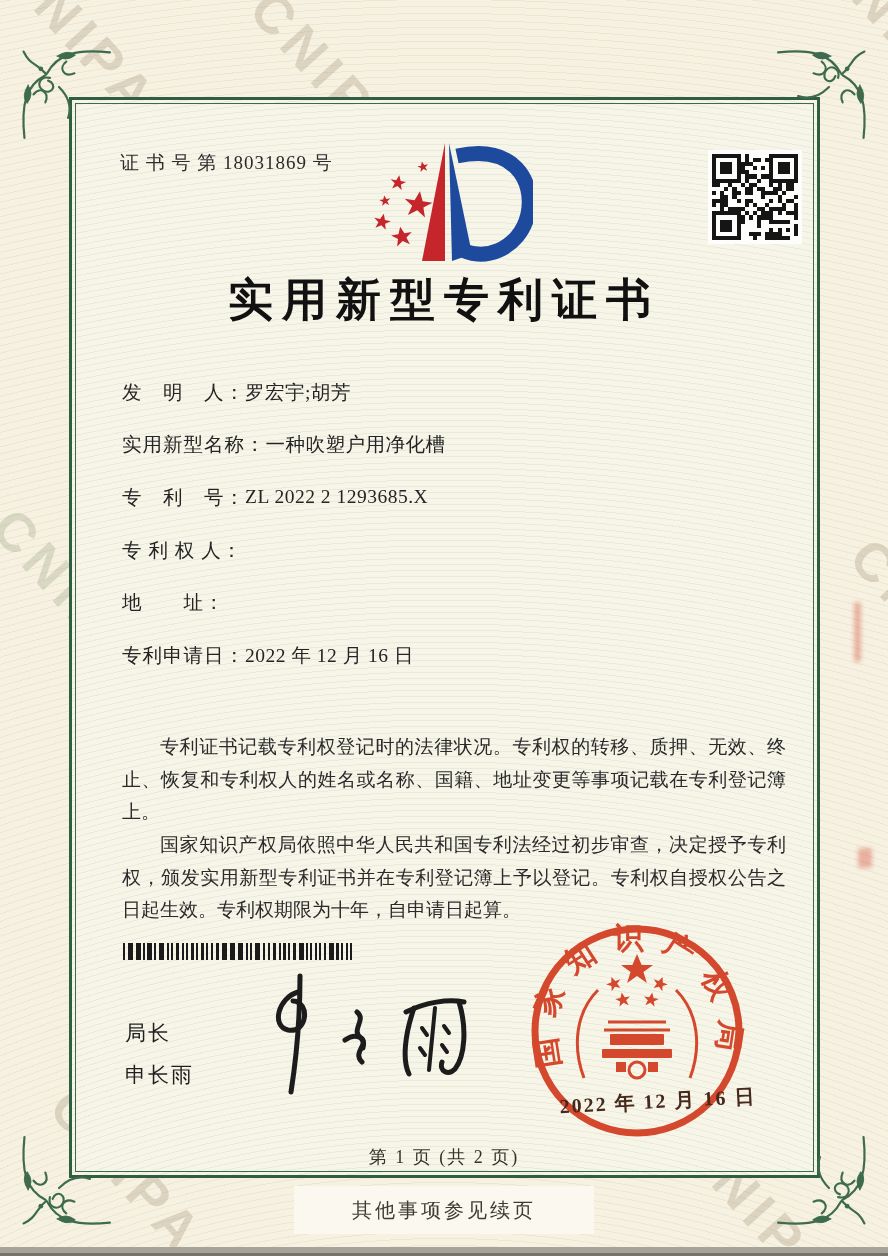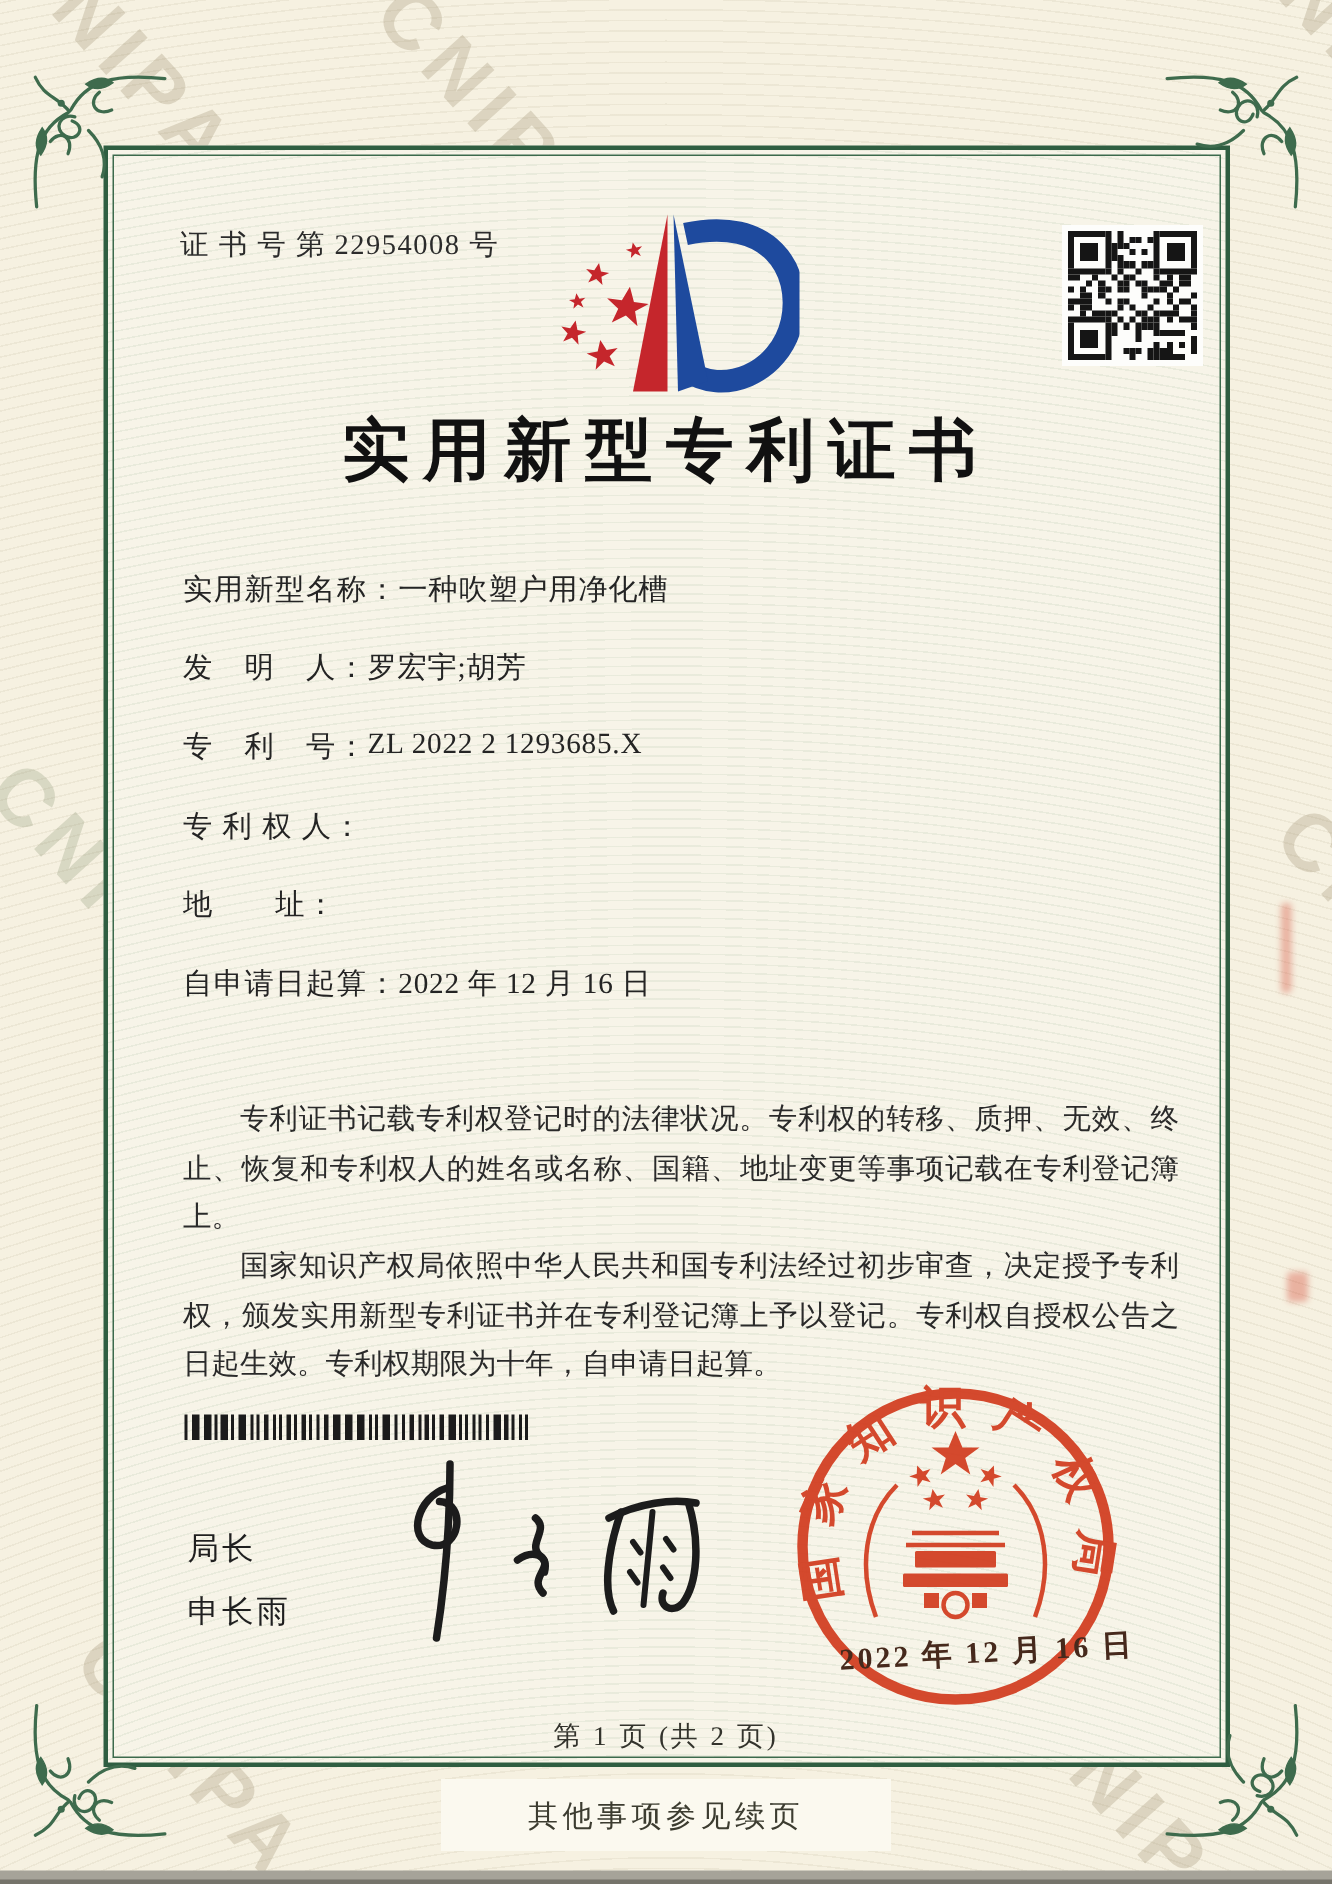--- a/index.html
+++ b/index.html
@@ -127,21 +127,21 @@
 <svg class="corner tr" viewBox="0 0 110 110">
     <use href="#corn"></use>
   </svg>
 <svg class="corner br" viewBox="0 0 110 110">
     <use href="#corn"></use>
   </svg>
 <svg class="corner bl" viewBox="0 0 110 110">
     <use href="#corn"></use>
   </svg>
 
-<div class="cert-no">证 书 号 第 22954008 号</div>
+<div class="cert-no">证 书 号 第 18031869 号</div>
 
 <svg class="logo" viewBox="0 0 172 124">
   <path d="M96,16 C152,4 174,40 167,74 C159,110 120,124 97,107" fill="none" stroke="#1e4a9e" stroke-width="15"></path>
   <polygon points="84,3 61,121 84,121" fill="#c5262c"></polygon>
   <polygon points="88,3 91,121 111,114" fill="#1e4a9e"></polygon>
   <g fill="#c5262c">
     <use href="#star5" transform="translate(62,27) scale(0.55) rotate(-12)"></use>
     <use href="#star5" transform="translate(37,43) scale(0.78) rotate(10)"></use>
     <use href="#star5" transform="translate(24,61) scale(0.55) rotate(-8)"></use>
     <use href="#star5" transform="translate(21,82) scale(0.85) rotate(12)"></use>
@@ -381,40 +381,40 @@
     <div style="grid-area: 21 / 16;"></div>
     <div style="grid-area: 21 / 17;"></div>
     <div style="grid-area: 21 / 18;"></div>
     <div style="grid-area: 21 / 19;"></div>
   </div>
 
 <div class="title">实用新型专利证书</div>
 
 <div class="fields">
   <div class="f-row">
+    <span class="f-label">发　明　人：</span>
+    <span class="f-value">罗宏宇;胡芳</span>
+  </div>
+  <div class="f-row">
     <span class="f-label">实用新型名称：</span>
     <span class="f-value">一种吹塑户用净化槽</span>
-  </div>
-  <div class="f-row">
-    <span class="f-label">发　明　人：</span>
-    <span class="f-value">罗宏宇;胡芳</span>
   </div>
   <div class="f-row">
     <span class="f-label">专　利　号：</span>
     <span class="f-value">ZL 2022 2 1293685.X</span>
   </div>
   <div class="f-row">
     <span class="f-label">专 利 权 人：</span>
   </div>
   <div class="f-row">
     <span class="f-label">地　　址：</span>
   </div>
   <div class="f-row">
     <span class="grant-left">
-      <span class="f-label">自申请日起算：</span>
+      <span class="f-label">专利申请日：</span>
       <span class="f-value">2022 年 12 月 16 日</span>
     </span>
   </div>
 </div>
 
 <div class="body-text">
   <p>专利证书记载专利权登记时的法律状况。专利权的转移、质押、无效、终止、恢复和专利权人的姓名或名称、国籍、地址变更等事项记载在专利登记簿上。</p>
   <p>国家知识产权局依照中华人民共和国专利法经过初步审查，决定授予专利权，颁发实用新型专利证书并在专利登记簿上予以登记。专利权自授权公告之日起生效。专利权期限为十年，自申请日起算。</p>
 </div>
 

